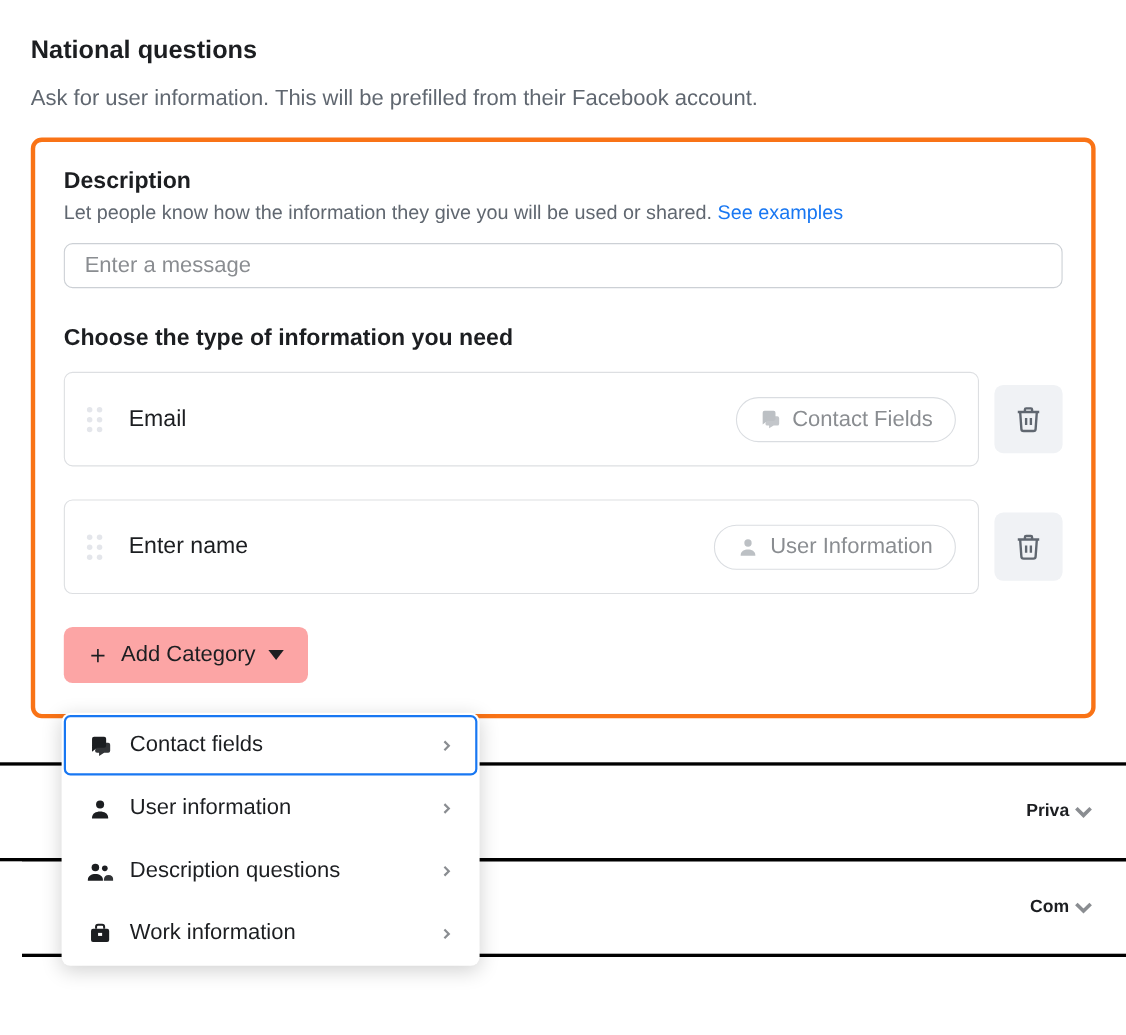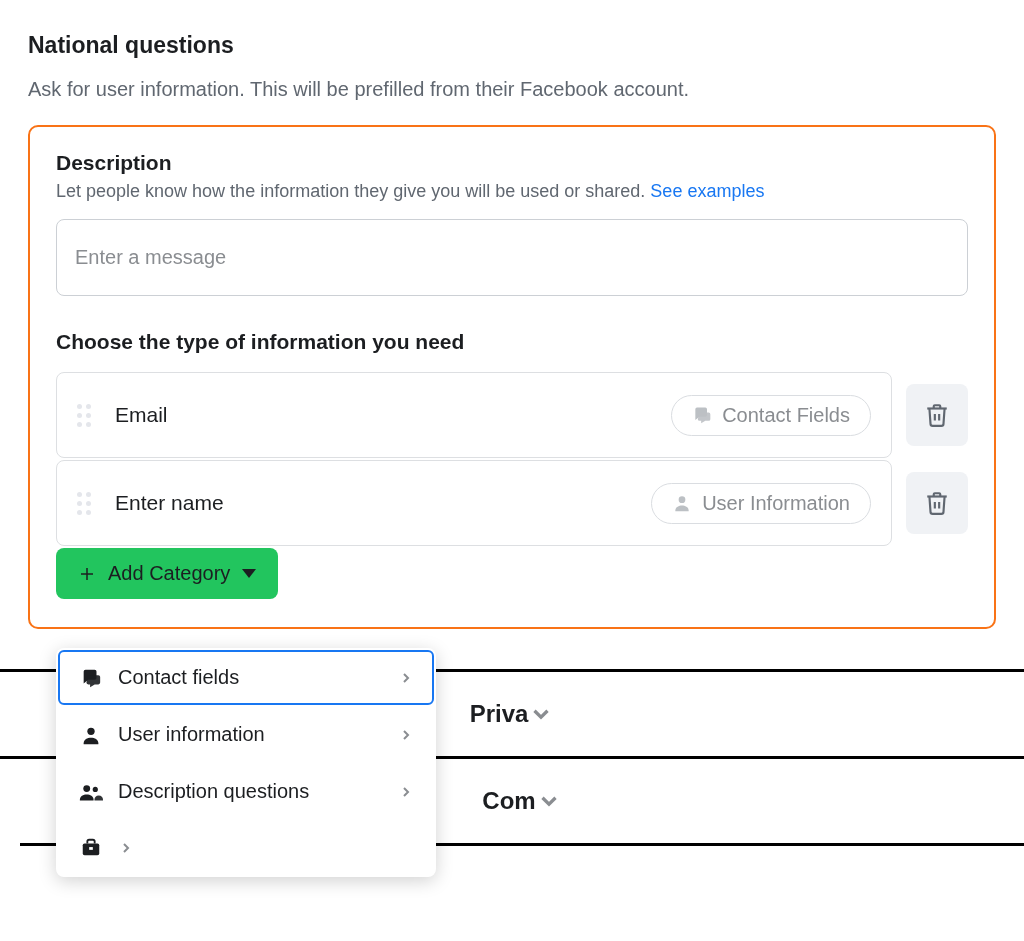--- a/index.html
+++ b/index.html
@@ -17,57 +17,57 @@
     color: #1c1e21;
     margin: 10px 0 6px 0;
   }
   .section-sub {
     font-size: 20px;
     color: #606770;
     margin: 16px 0 22px 0;
     line-height: 1.4;
   }
   .card {
-    border: 2px solid #f97316;
+    border: 4px solid #f97316;
     border-radius: 10px;
     padding: 24px 26px 28px 26px;
     position: relative;
   }
   .desc-title {
     font-size: 21px;
     font-weight: 700;
     margin: 0 0 4px 0;
   }
   .desc-text {
     font-size: 18px;
     color: #606770;
     line-height: 1.35;
   }
   .desc-text a { color: #1877f2; text-decoration: none; }
   .msg-input {
     margin-top: 16px;
     width: 100%;
     border: 1px solid #ccd0d5;
     border-radius: 8px;
-    padding: 26px 18px;
+    padding: 8px 18px;
     font-size: 20px;
     color: #ec4899;
     background: #fff;
   }
   .msg-input::placeholder { color: #8a8d91; }
   .choose-title {
     font-size: 21px;
     font-weight: 700;
     margin: 34px 0 18px 0;
   }
   .row {
     display: flex;
     align-items: center;
     gap: 14px;
-    margin-bottom: 2px;
+    margin-bottom: 30px;
   }
   .field-item {
     flex: 1;
     border: 1px solid #dddfe2;
     border-radius: 8px;
     height: 86px;
     display: flex;
     align-items: center;
     padding: 0 20px;
     gap: 24px;
@@ -102,21 +102,21 @@
     display: flex;
     align-items: center;
     justify-content: center;
     cursor: pointer;
     color: #606770;
   }
   .add-cat-btn {
     display: inline-flex;
     align-items: center;
     gap: 12px;
-    background: #22c55e;
+    background: #fca5a5;
     border-radius: 8px;
     padding: 14px 22px;
     font-size: 20px;
     color: #1c1e21;
     cursor: pointer;
     font-weight: 500;
   }
   .caret-down {
     width:0;height:0;border-left:7px solid transparent;border-right:7px solid transparent;border-top:9px solid #1c1e21;
   }
@@ -151,22 +151,23 @@
     display:inline-flex;align-items:center;justify-content:center;font-size:14px;font-weight:700;
     margin-left:6px;
   }
   .section-row {
     margin-top: 40px;
     border-top: 3px solid #000;
     border-bottom: 3px solid #000;
     height: 90px;
     display: flex;
     align-items: center;
-    justify-content: center;
-    font-size: 24px;
+    justify-content: flex-end;
+    padding-right: 26px;
+    font-size: 16px;
     font-weight: 700;
   }
   .section-row.second { margin-top: -3px; margin-left: 20px; }
   .chevron-down-big { color:#8a8d91; }
   
   svg { display:block; }
 </style>
 </head>
 <body>
 
@@ -309,20 +310,21 @@
       </span>
     </div>
     <div class="dd-item">
       <span class="dd-icon">
         <svg width="22" height="22" viewBox="0 0 24 24" fill="#1c1e21">
           <rect x="3" y="7" width="18" height="13" rx="2"></rect>
           <path d="M8 7V5a2 2 0 012-2h4a2 2 0 012 2v2" fill="none" stroke="#1c1e21" stroke-width="2"></path>
           <rect x="10" y="11" width="4" height="3" fill="#fff"></rect>
         </svg>
       </span>
+      <span class="dd-label">Work information</span>
       <span class="chevron-right">
         <svg width="16" height="16" viewBox="0 0 24 24" fill="none" stroke="#8a8d91" stroke-width="3">
           <polyline points="9 6 15 12 9 18"></polyline>
         </svg>
       </span>
     </div>
   </div>
 
 <div class="section-row">
   <span>Priva</span>

